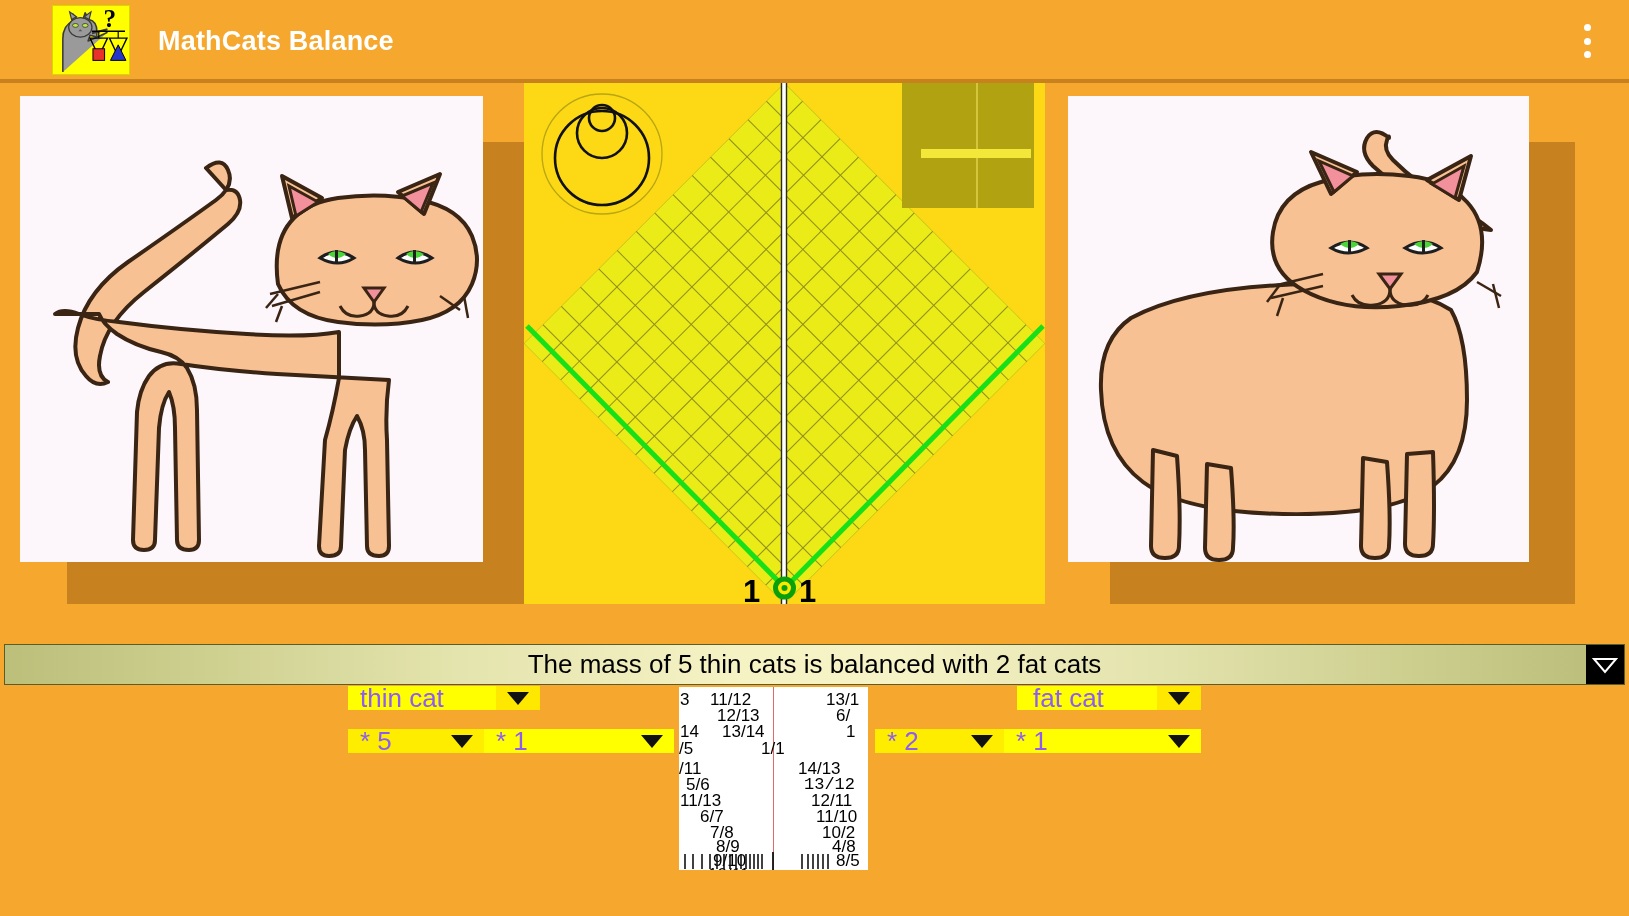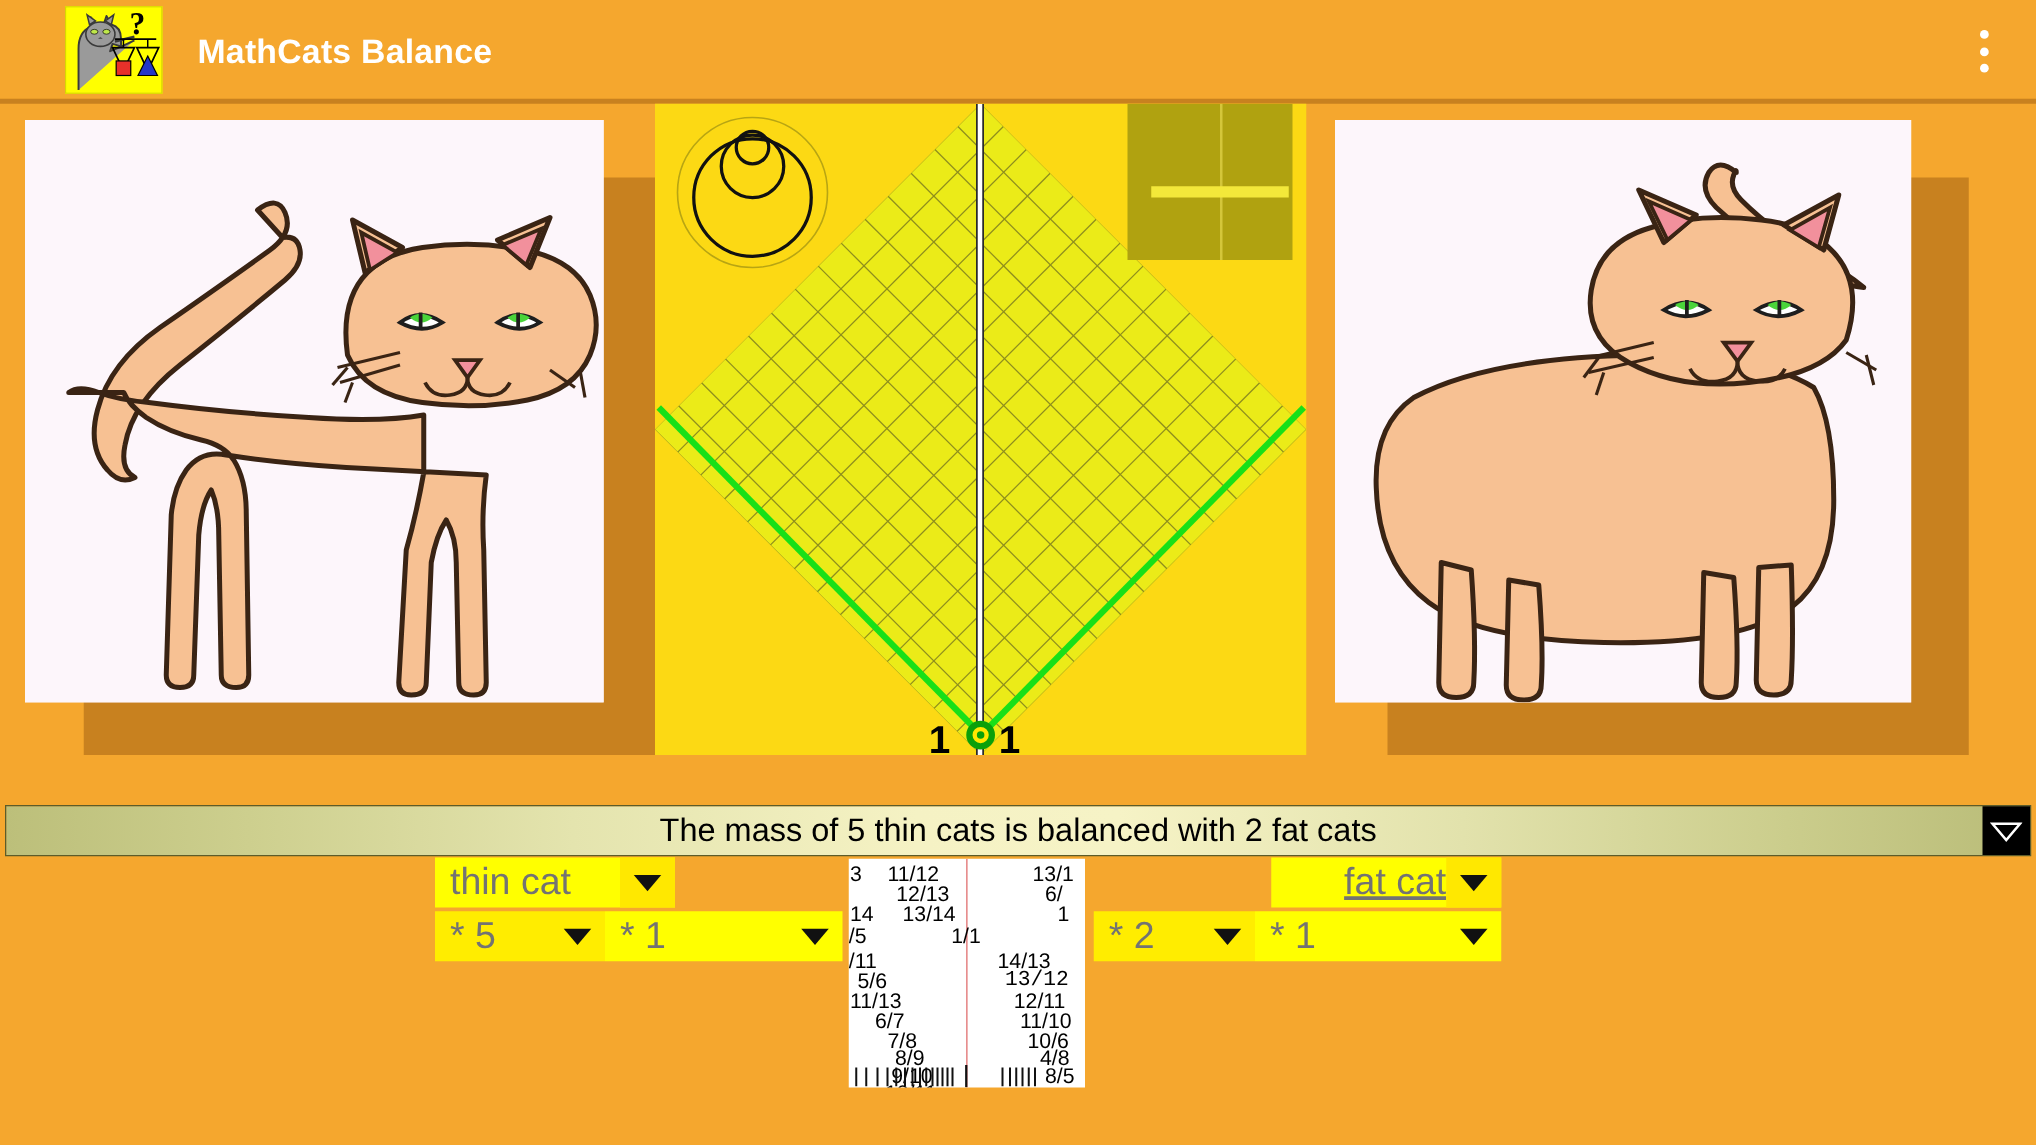--- a/index.html
+++ b/index.html
@@ -101,42 +101,42 @@
   .statusbar-text {
     font-size: 26px; color: #000; white-space: nowrap;
   }
   .statusbar-toggle {
     position: absolute; right: 0; top: 0; width: 38px; height: 39px;
     background: #000; display: flex; align-items: center; justify-content: center;
   }
   .statusbar-toggle svg { display: block; }
 
   .dd {
-    position: absolute; height: 40px; background: #ffff00;
+    position: absolute; height: 24px; background: #ffff00;
     display: flex; align-items: center;
-    font-size: 30px; color: #737373;
+    font-size: 26px; color: #8b5cf6;
   }
   .dd .lbl { flex: 1; padding-left: 12px; white-space: nowrap; overflow: hidden; }
   .dd .arrow {
     width: 44px; height: 100%; display: flex;
     align-items: center; justify-content: center;
     background: #ffe800;
   }
   .dd .arrow::after {
     content: ""; display: block;
     border-left: 11px solid transparent;
     border-right: 11px solid transparent;
     border-top: 13px solid #111;
   }
 
   
   .dd-name-left  { left: 348px;  top: 686px; width: 192px; }
   .dd-name-right { left: 1017px; top: 686px; width: 184px; }
   .dd-name-left .lbl  { text-align: left; }
-  .dd-name-right .lbl { text-align: right; padding-left: 4px; text-decoration: underline; }
+  .dd-name-right .lbl { text-align: left; padding-left: 16px; }
 
   
   .dd-mulA-left  { left: 348px; top: 729px; width: 136px; background:#ffed00; }
   .dd-mulB-left  { left: 484px; top: 729px; width: 190px; }
   .dd-mulA-right { left: 875px;  top: 729px; width: 129px; background:#ffed00; }
   .dd-mulB-right { left: 1004px; top: 729px; width: 197px; }
   .dd-mulA-left .arrow, .dd-mulA-right .arrow { background: transparent; }
   .dd-mulB-left .arrow, .dd-mulB-right .arrow { background: transparent; }
 
   
@@ -436,21 +436,21 @@
     <span class="frac-item" style="left:82px; top:52px;">1/1</span>
 
     <div class="frac-col frac-right">
       <span class="frac-item" style="left:52px; top:3px;">13/1</span>
       <span class="frac-item" style="left:62px; top:19px;">6/</span>
       <span class="frac-item" style="left:72px; top:35px;">1</span>
       <span class="frac-item" style="left:24px; top:72px;">14/13</span>
       <span class="frac-item" style="left:30px; top:88px;font-family:Liberation Mono, monospace;">13/12</span>
       <span class="frac-item" style="left:37px; top:104px;">12/11</span>
       <span class="frac-item" style="left:42px; top:120px;">11/10</span>
-      <span class="frac-item" style="left:48px; top:136px;">10/6</span>
+      <span class="frac-item" style="left:48px; top:136px;">10/2</span>
       <span class="frac-item" style="left:58px; top:150px;">4/8</span>
       <span class="frac-item" style="left:62px; top:164px;">8/5</span>
     </div>
 
     <svg class="ticks" viewBox="0 0 189 18">
       <g stroke="#111111" stroke-width="1.6">
         <line x1="6" y1="2" x2="6" y2="17"></line>
         <line x1="14" y1="2" x2="14" y2="17"></line>
         <line x1="23" y1="2" x2="23" y2="17"></line>
         <line x1="31" y1="2" x2="31" y2="17"></line>

